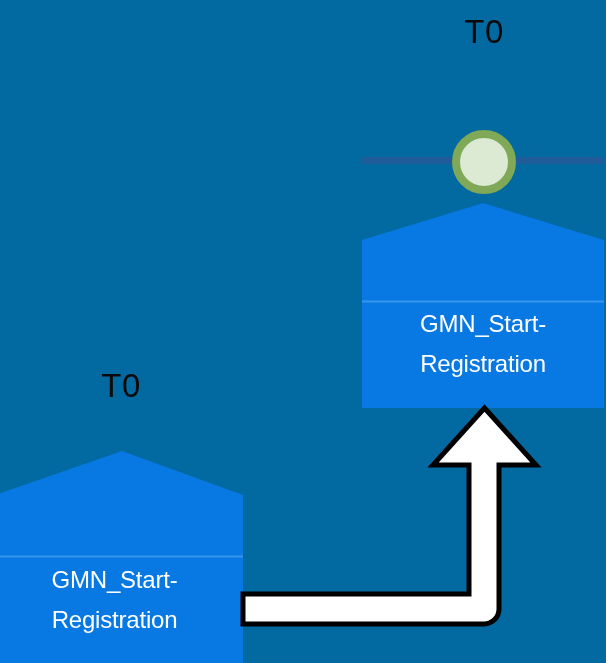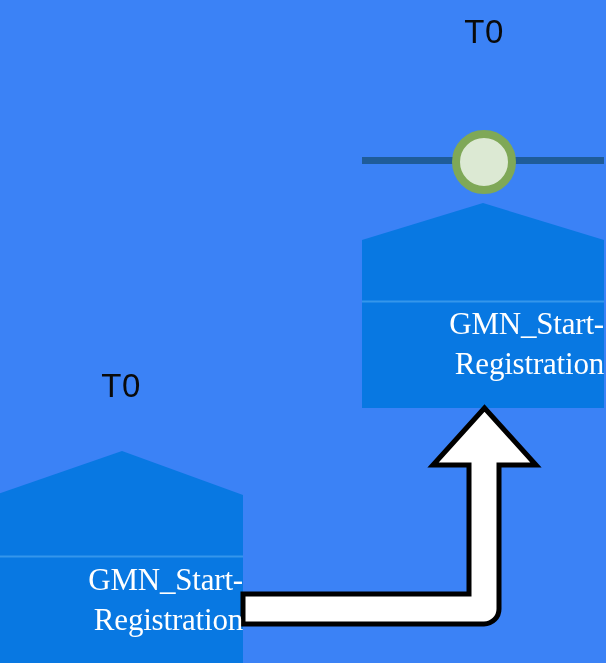--- a/index.html
+++ b/index.html
@@ -7,38 +7,38 @@
     padding: 0;
     background: #ffffff;
   }
   body {
     font-family: "Liberation Sans", sans-serif;
   }
   #canvas {
     position: relative;
     width: 606px;
     height: 663px;
-    background: #3b82f6;
+    background: #0369a1;
     overflow: hidden;
   }
   #canvas svg.layer {
     position: absolute;
     top: 0;
     left: 0;
     width: 606px;
     height: 663px;
     overflow: visible;
   }
   .node-label {
     position: absolute;
     color: #ffffff;
-    font-family: Liberation Serif, serif;
-    font-size: 31px;
+    font-family: Liberation Sans, sans-serif;
+    font-size: 24px;
     line-height: 40px;
-    text-align: right;
+    text-align: center;
     white-space: pre-line;
     letter-spacing: -0.2px;
     pointer-events: none;
   }
   .time-label {
     position: absolute;
     color: #0a0a0a;
     font-family: "Liberation Sans", sans-serif;
     font-size: 33px;
     line-height: 36px;

